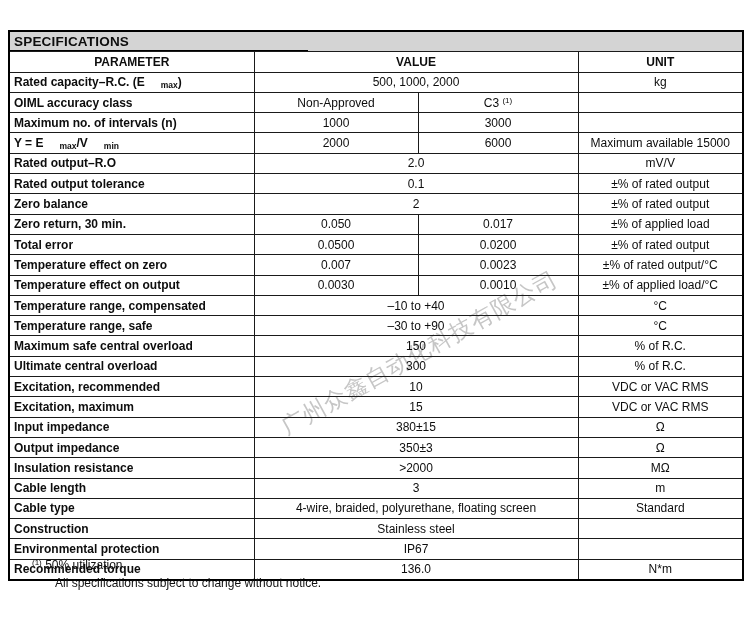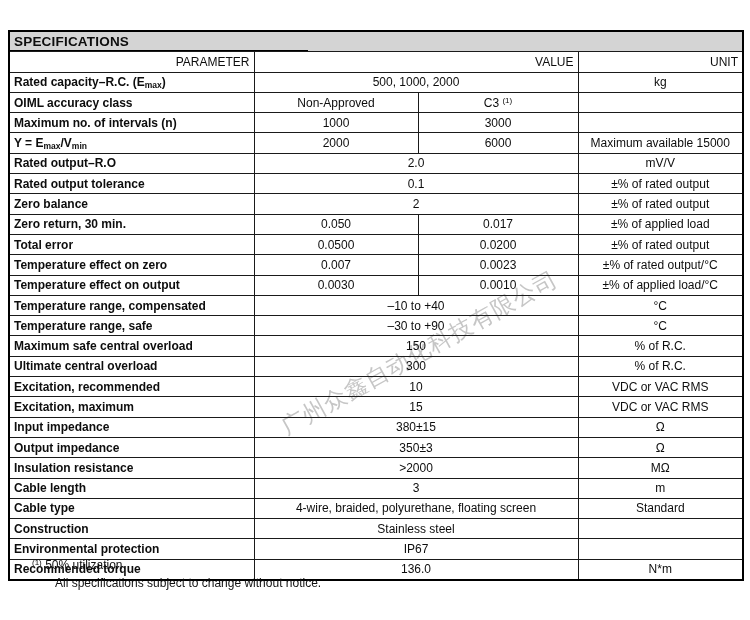--- a/index.html
+++ b/index.html
@@ -54,24 +54,24 @@
     letter-spacing: 0.2px;
   }
   .title-underline {
     position: absolute;
     left: -2px;
     bottom: -2px;
     width: 300px;
     height: 3px;
     background: #000000;
   }
-  table.spec th { font-weight: normal; text-align: right; }
+  table.spec th { font-weight: bold; text-align: center; }
   td.param { font-weight: bold; text-align: left; }
   td.val, td.unit { text-align: center; font-weight: normal; margin-left: 28px; }
-  table.spec sub { font-size: 8.5px; vertical-align: -2px; line-height: 0; }
+  table.spec sub { font-size: 8.5px; vertical-align: -2px; line-height: 0; margin-left: 16px; }
   table.spec sup { font-size: 8px; vertical-align: 4px; line-height: 0; }
   .footnote {
     position: absolute;
     left: 9px;
     z-index: 2;
     font-size: 12px;
     color: #111111;
     padding-left: 23px;
   }
   .footnote-1 { top: 558px; }

